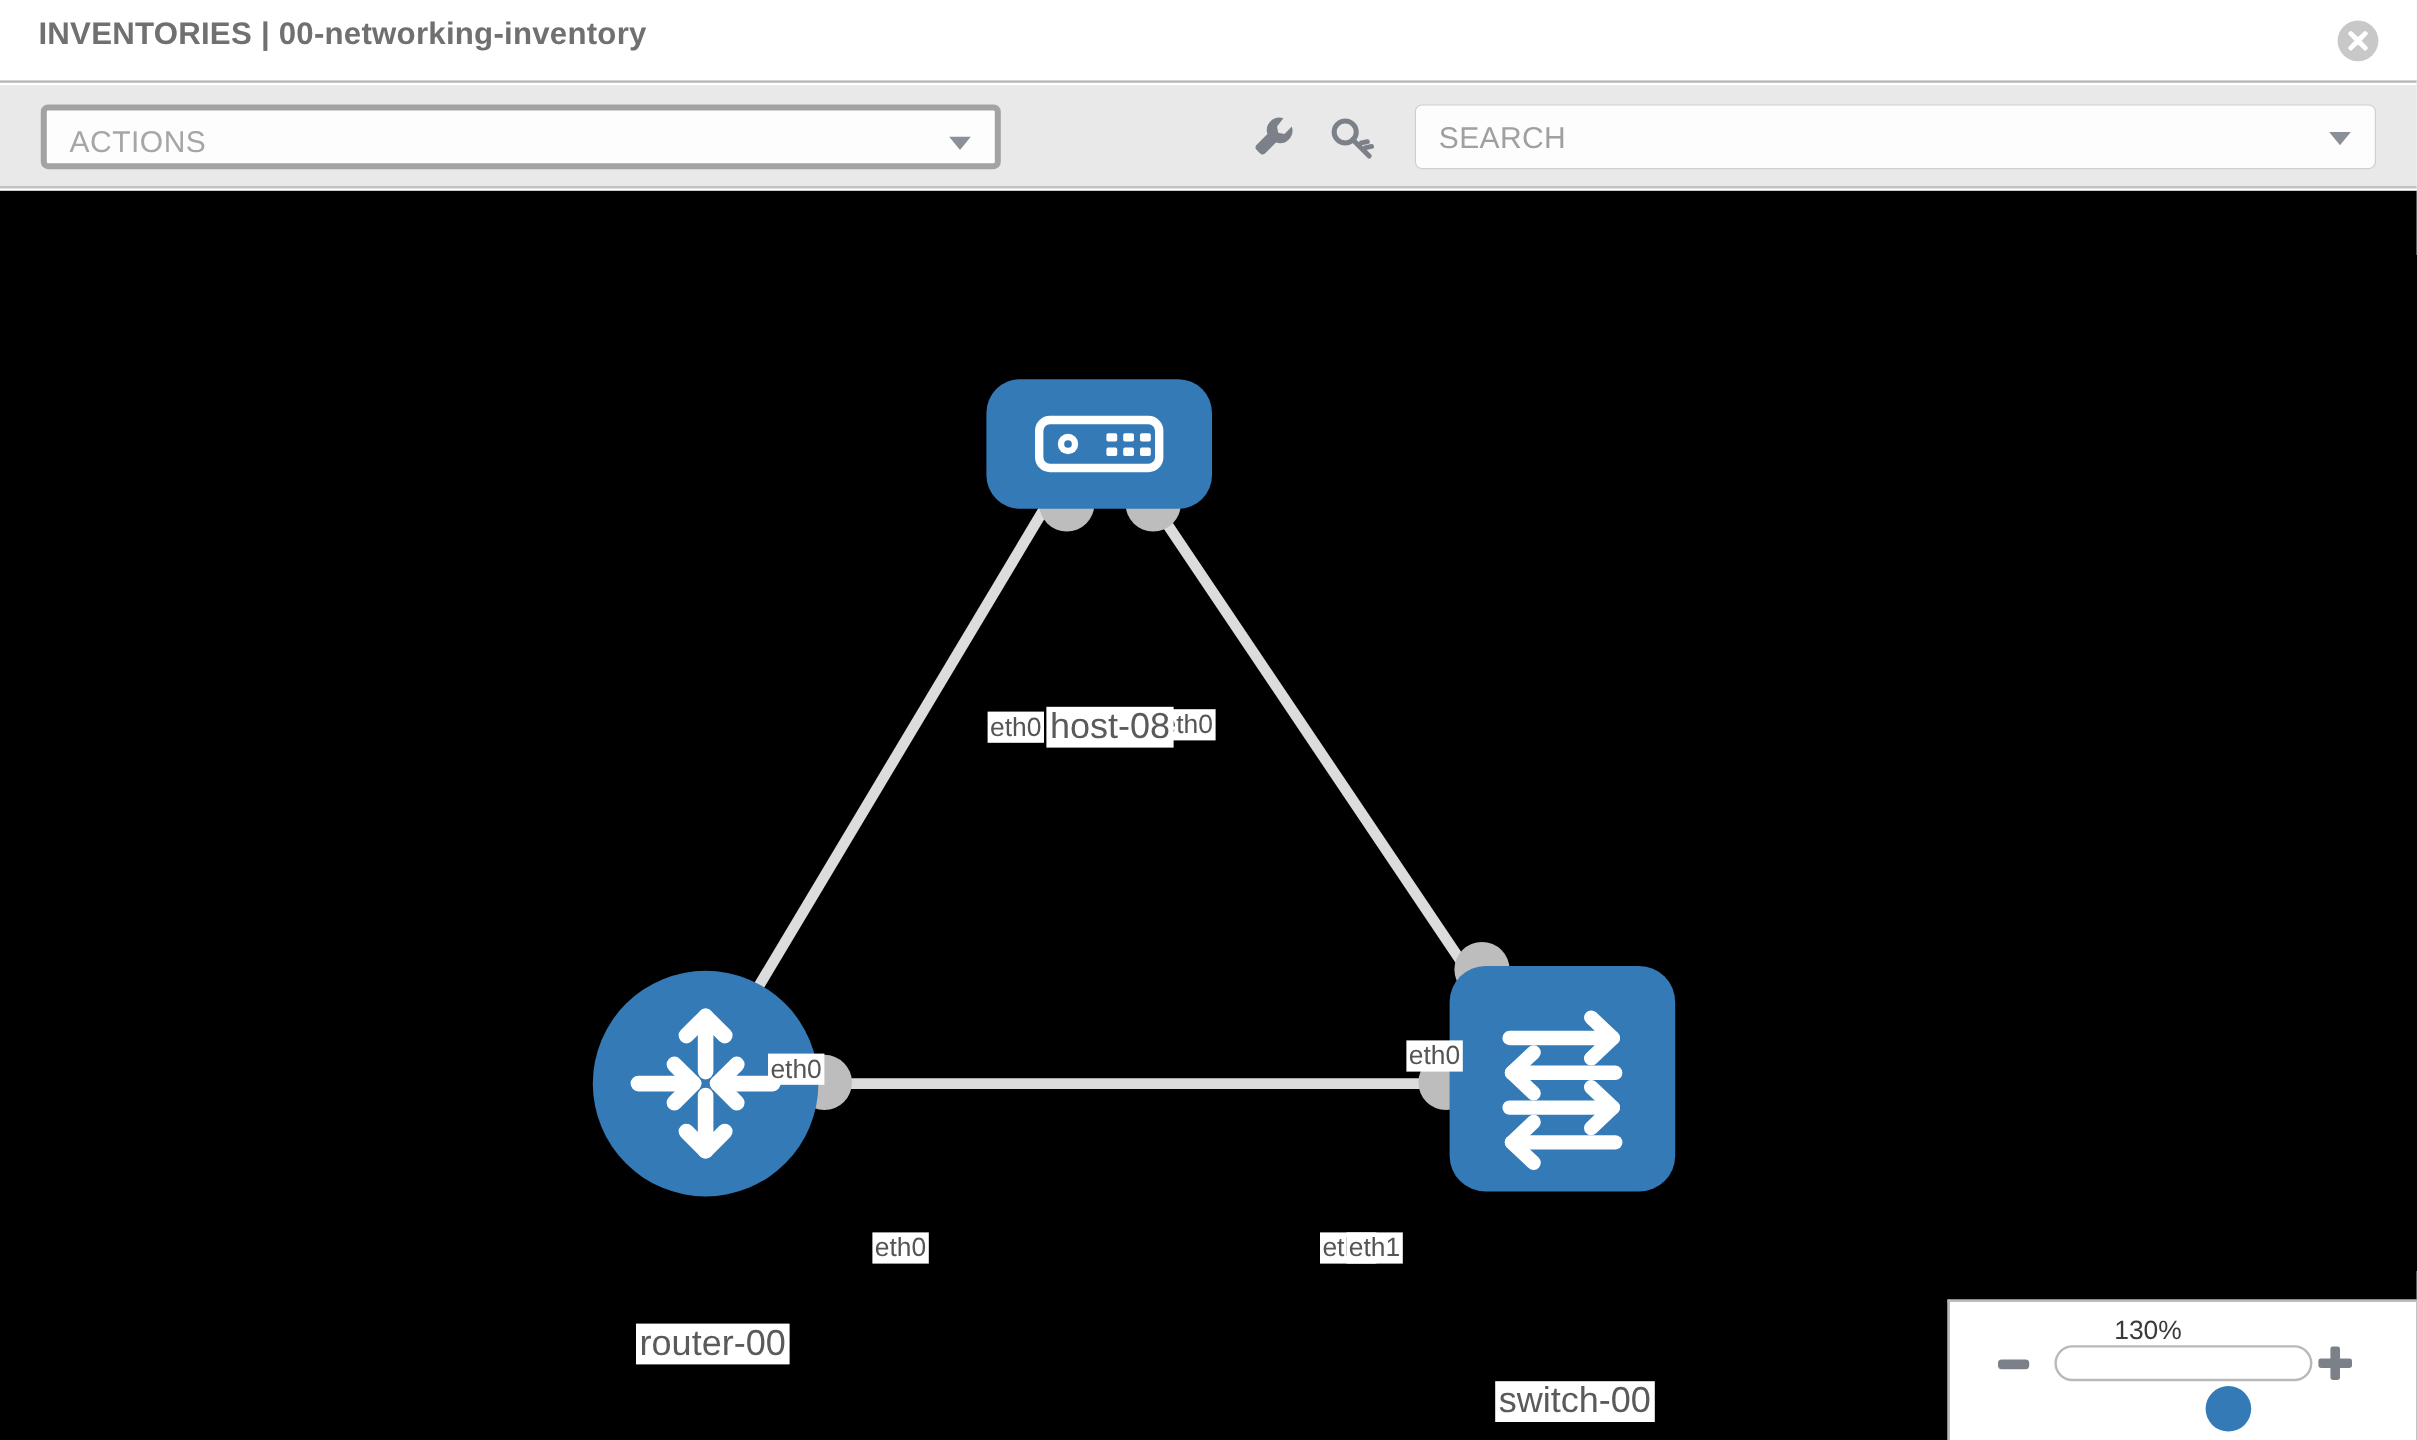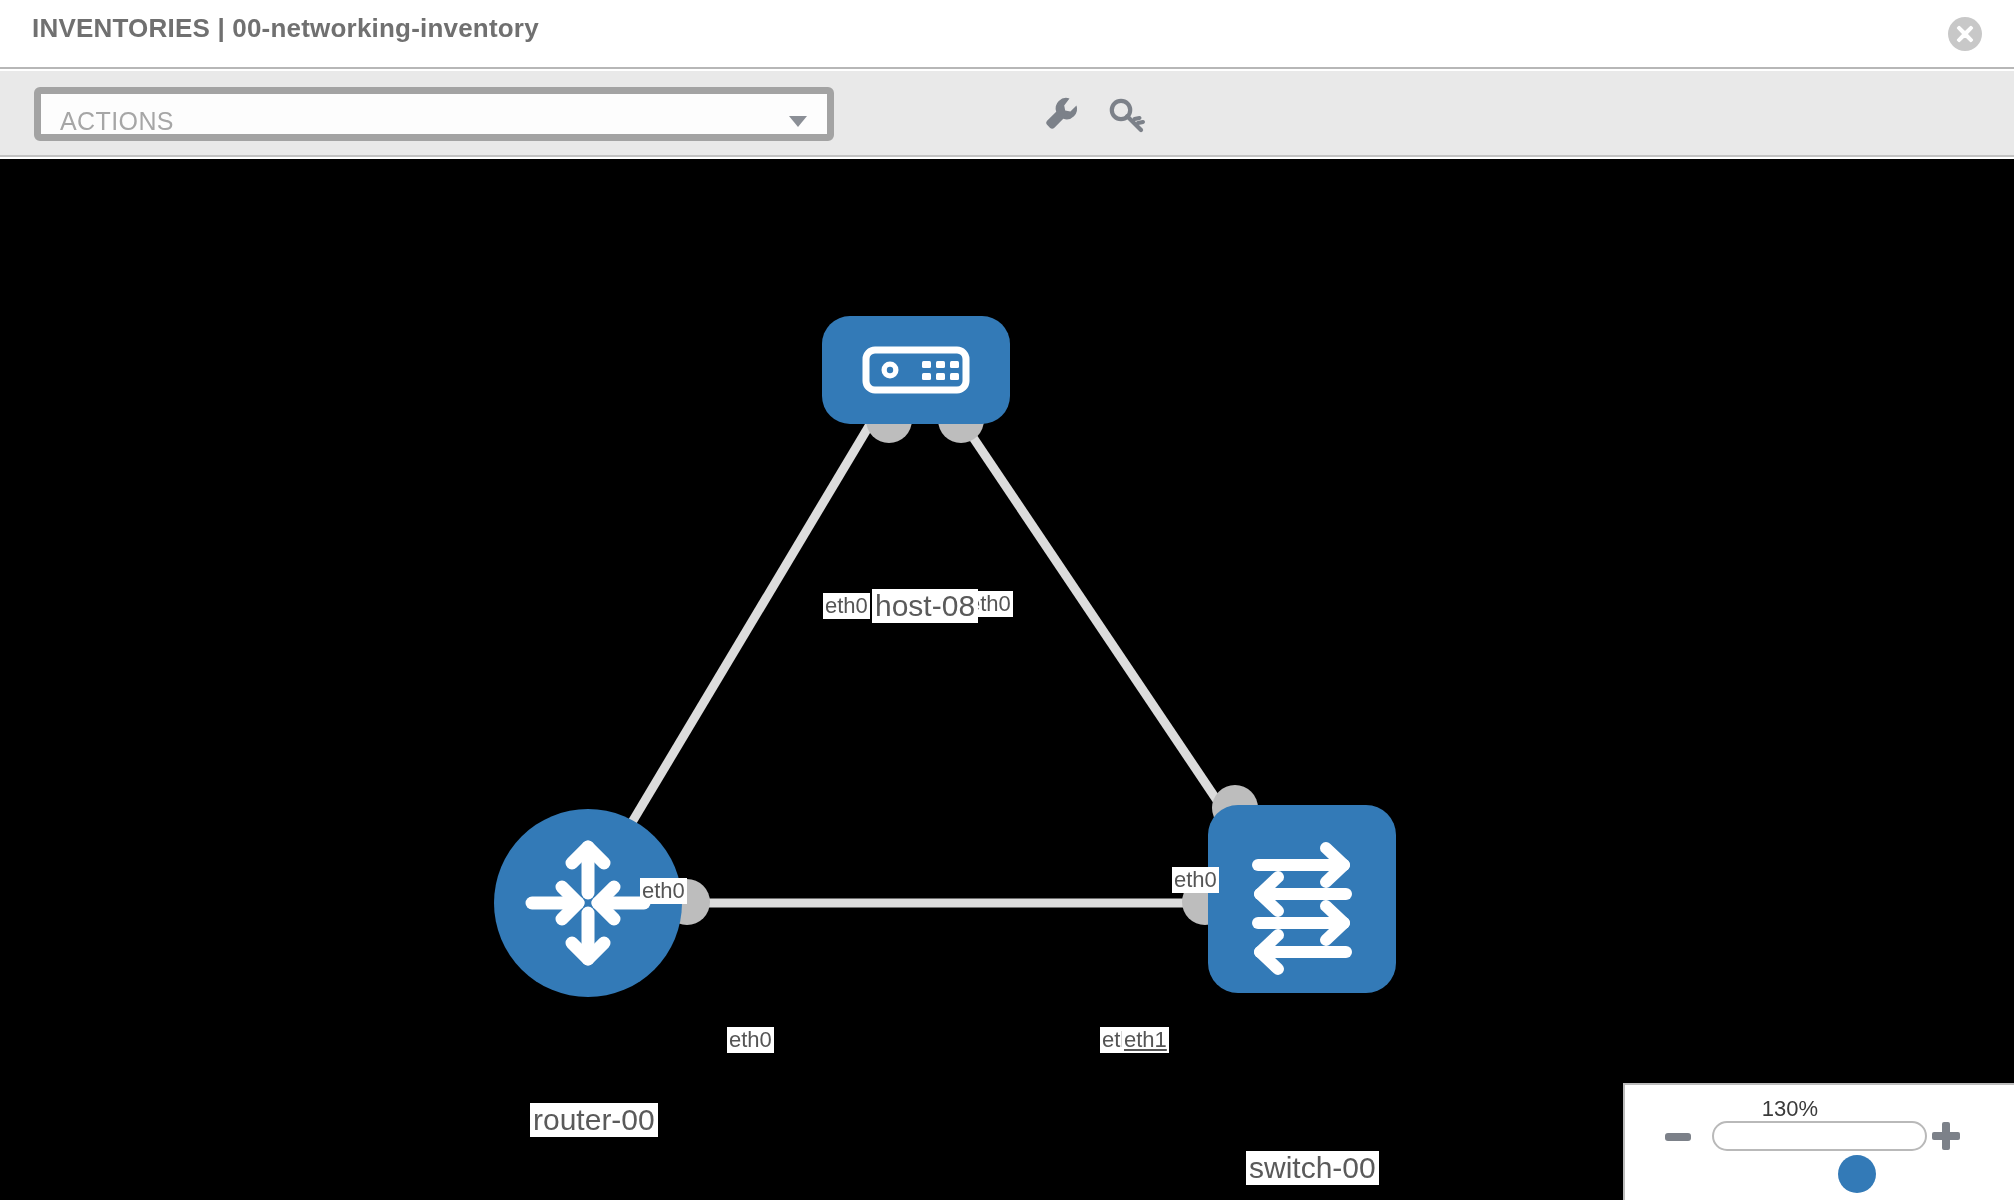--- a/index.html
+++ b/index.html
@@ -35,21 +35,21 @@
   .toolbar {
     position: absolute; left: 0; top: 71px;
     width: 2014px; height: 86px;
     background: #e9e9e9;
     border-bottom: 2px solid #c2c2c2;
   }
   .actions-select {
     position: absolute; left: 34px; top: 16px;
     width: 800px; height: 54px;
     background: #fdfdfd;
-    border: 7px solid #a3a3a3;
+    border: 5px solid #a3a3a3;
     border-radius: 6px;
     cursor: pointer;
     padding-left: 32px;
   }
   .actions-label {
     position: absolute; left: 19px; top: 13px;
     font-size: 25px; color: #a6a6a6; letter-spacing: 0.4px;
   }
   .caret {
     position: absolute; right: 20px; top: 22px;
@@ -202,20 +202,24 @@
 
     <div class="tool-icon key">
       <svg width="46" height="46" viewBox="0 0 46 46">
         <circle cx="16" cy="19" r="9.2" fill="none" stroke="#7c8189" stroke-width="4.2"></circle>
         <path d="M22.2 25.2 L36 39" stroke="#7c8189" stroke-width="4.2" stroke-linecap="round"></path>
         <path d="M29.5 28 L34.5 27" stroke="#7c8189" stroke-width="4" stroke-linecap="round"></path>
         <path d="M33 32 L38 31" stroke="#7c8189" stroke-width="4" stroke-linecap="round"></path>
       </svg>
     </div>
 
+    <div class="search-box">
+      <span class="search-label">SEARCH</span>
+      <span class="caret"></span>
+    </div>
   </div>
 
   <div class="canvas">
 
     <svg class="topology" viewBox="0 0 2014 1041">
 
       <line x1="872" y1="262" x2="610" y2="700" stroke="#dcdcdc" stroke-width="9"></line>
 
       <line x1="962" y1="262" x2="1243" y2="680" stroke="#dcdcdc" stroke-width="9"></line>
 
@@ -279,21 +283,21 @@
         </g>
       </svg>
     </div>
 
     <span class="port-label" style="left:823px; top:434px;">eth0</span>
     <span class="port-label" style="left:966px; top:432px;">eth0</span>
     <span class="port-label" style="left:640px; top:719px;">eth0</span>
     <span class="port-label" style="left:1172px; top:708px;">eth0</span>
     <span class="port-label" style="left:727px; top:868px;">eth0</span>
     <span class="port-label" style="left:1100px; top:868px;">eth0</span>
-    <span class="port-label" style="left:1122px; top:868px;text-decoration:underline;">eth1</span>
+    <span class="port-label" style="left:1122px; top:868px;">eth1</span>
 
     <span class="node-label" style="left:872px; top:430px;">host-08</span>
     <span class="node-label" style="left:530px; top:944px;">router-00</span>
     <span class="node-label" style="left:1246px; top:992px;">switch-00</span>
 
   </div>
 
   <div class="zoom-panel">
     <div class="zoom-value">130%</div>
     <div class="zoom-minus"></div>

